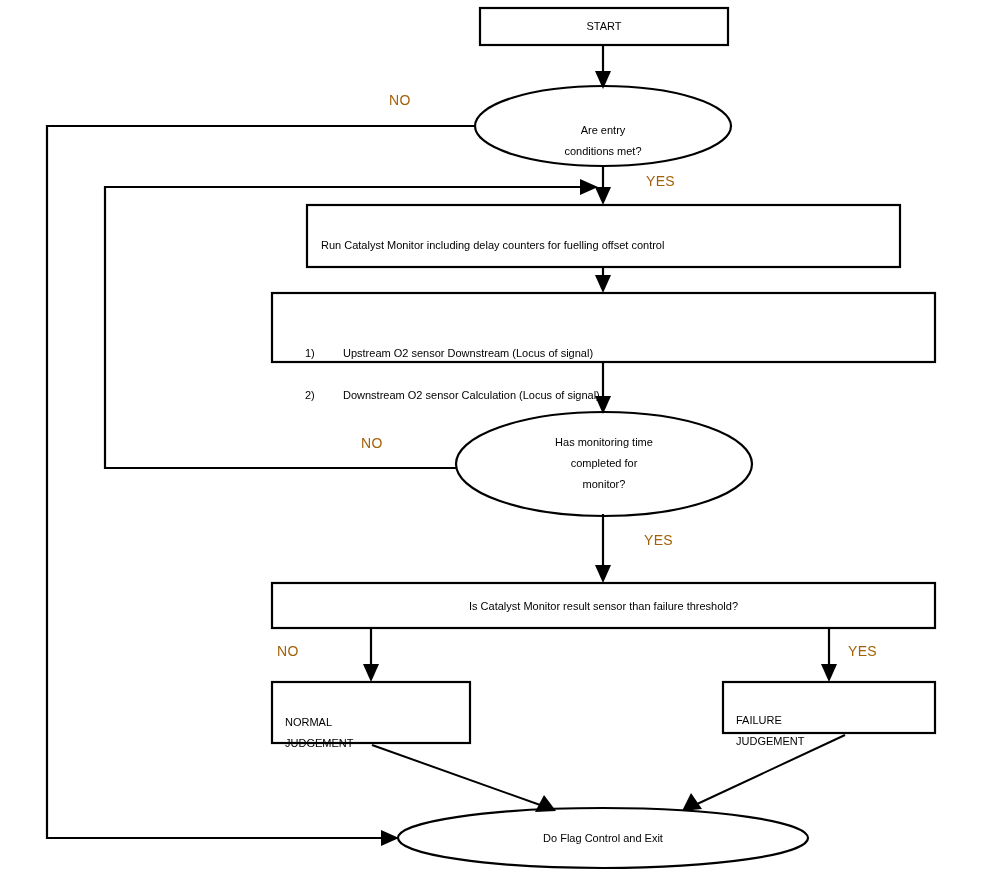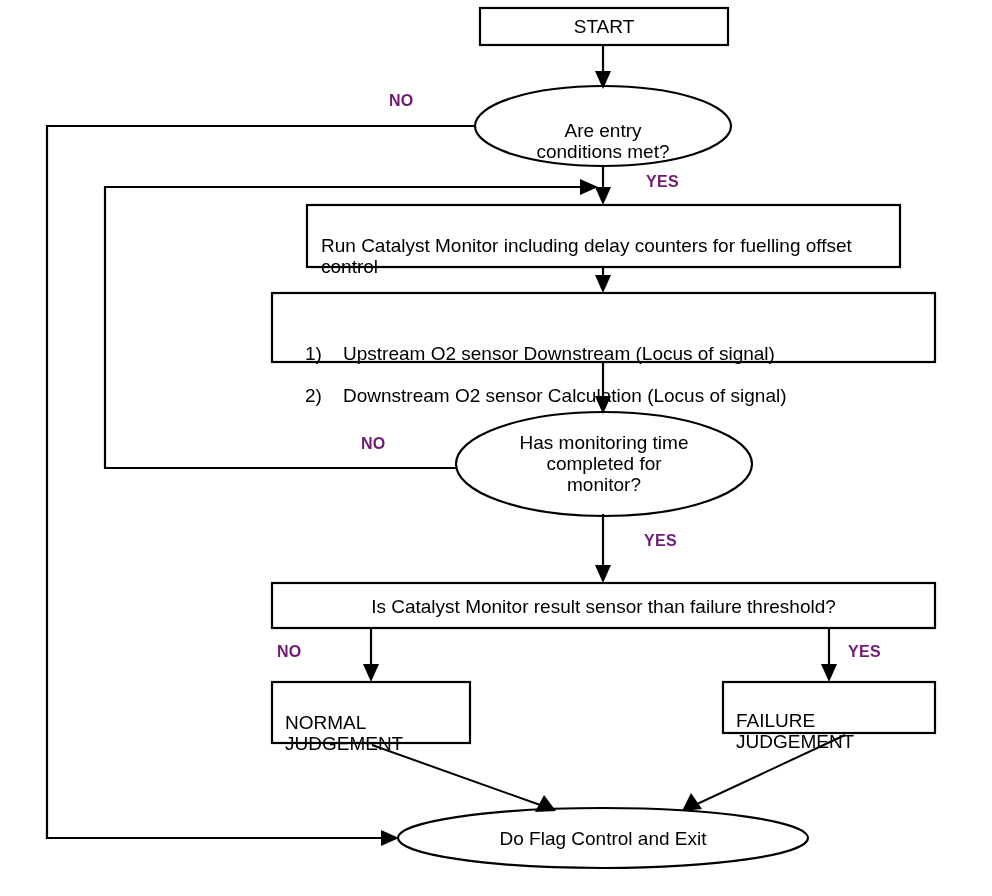--- a/index.html
+++ b/index.html
@@ -42,38 +42,38 @@
     stroke: #000000;
     stroke-width: 2.0;
   }
   .arrowhead {
     fill: #000000;
     stroke: none;
   }
   .node-text {
     position: absolute;
     font-family: "Liberation Sans", sans-serif;
-    font-size: 19px;
+    font-size: 11px;
     line-height: 21px;
     color: #000000;
     white-space: pre-line;
   }
   .node-text.centered {
     text-align: center;
   }
   .node-text.left {
     text-align: left;
     margin-top: 20px;
   }
   .edge-label {
     position: absolute;
     font-family: "Liberation Sans", sans-serif;
-    font-size: 16px;
-    font-weight: bold;
-    color: #701a75;
+    font-size: 14px;
+    font-weight: normal;
+    color: #a16207;
     letter-spacing: 0.3px;
   }
   .list-row {
     display: flex;
     align-items: flex-start;
   }
   .list-num {
     width: 38px;
     flex: 0 0 38px;
   }

